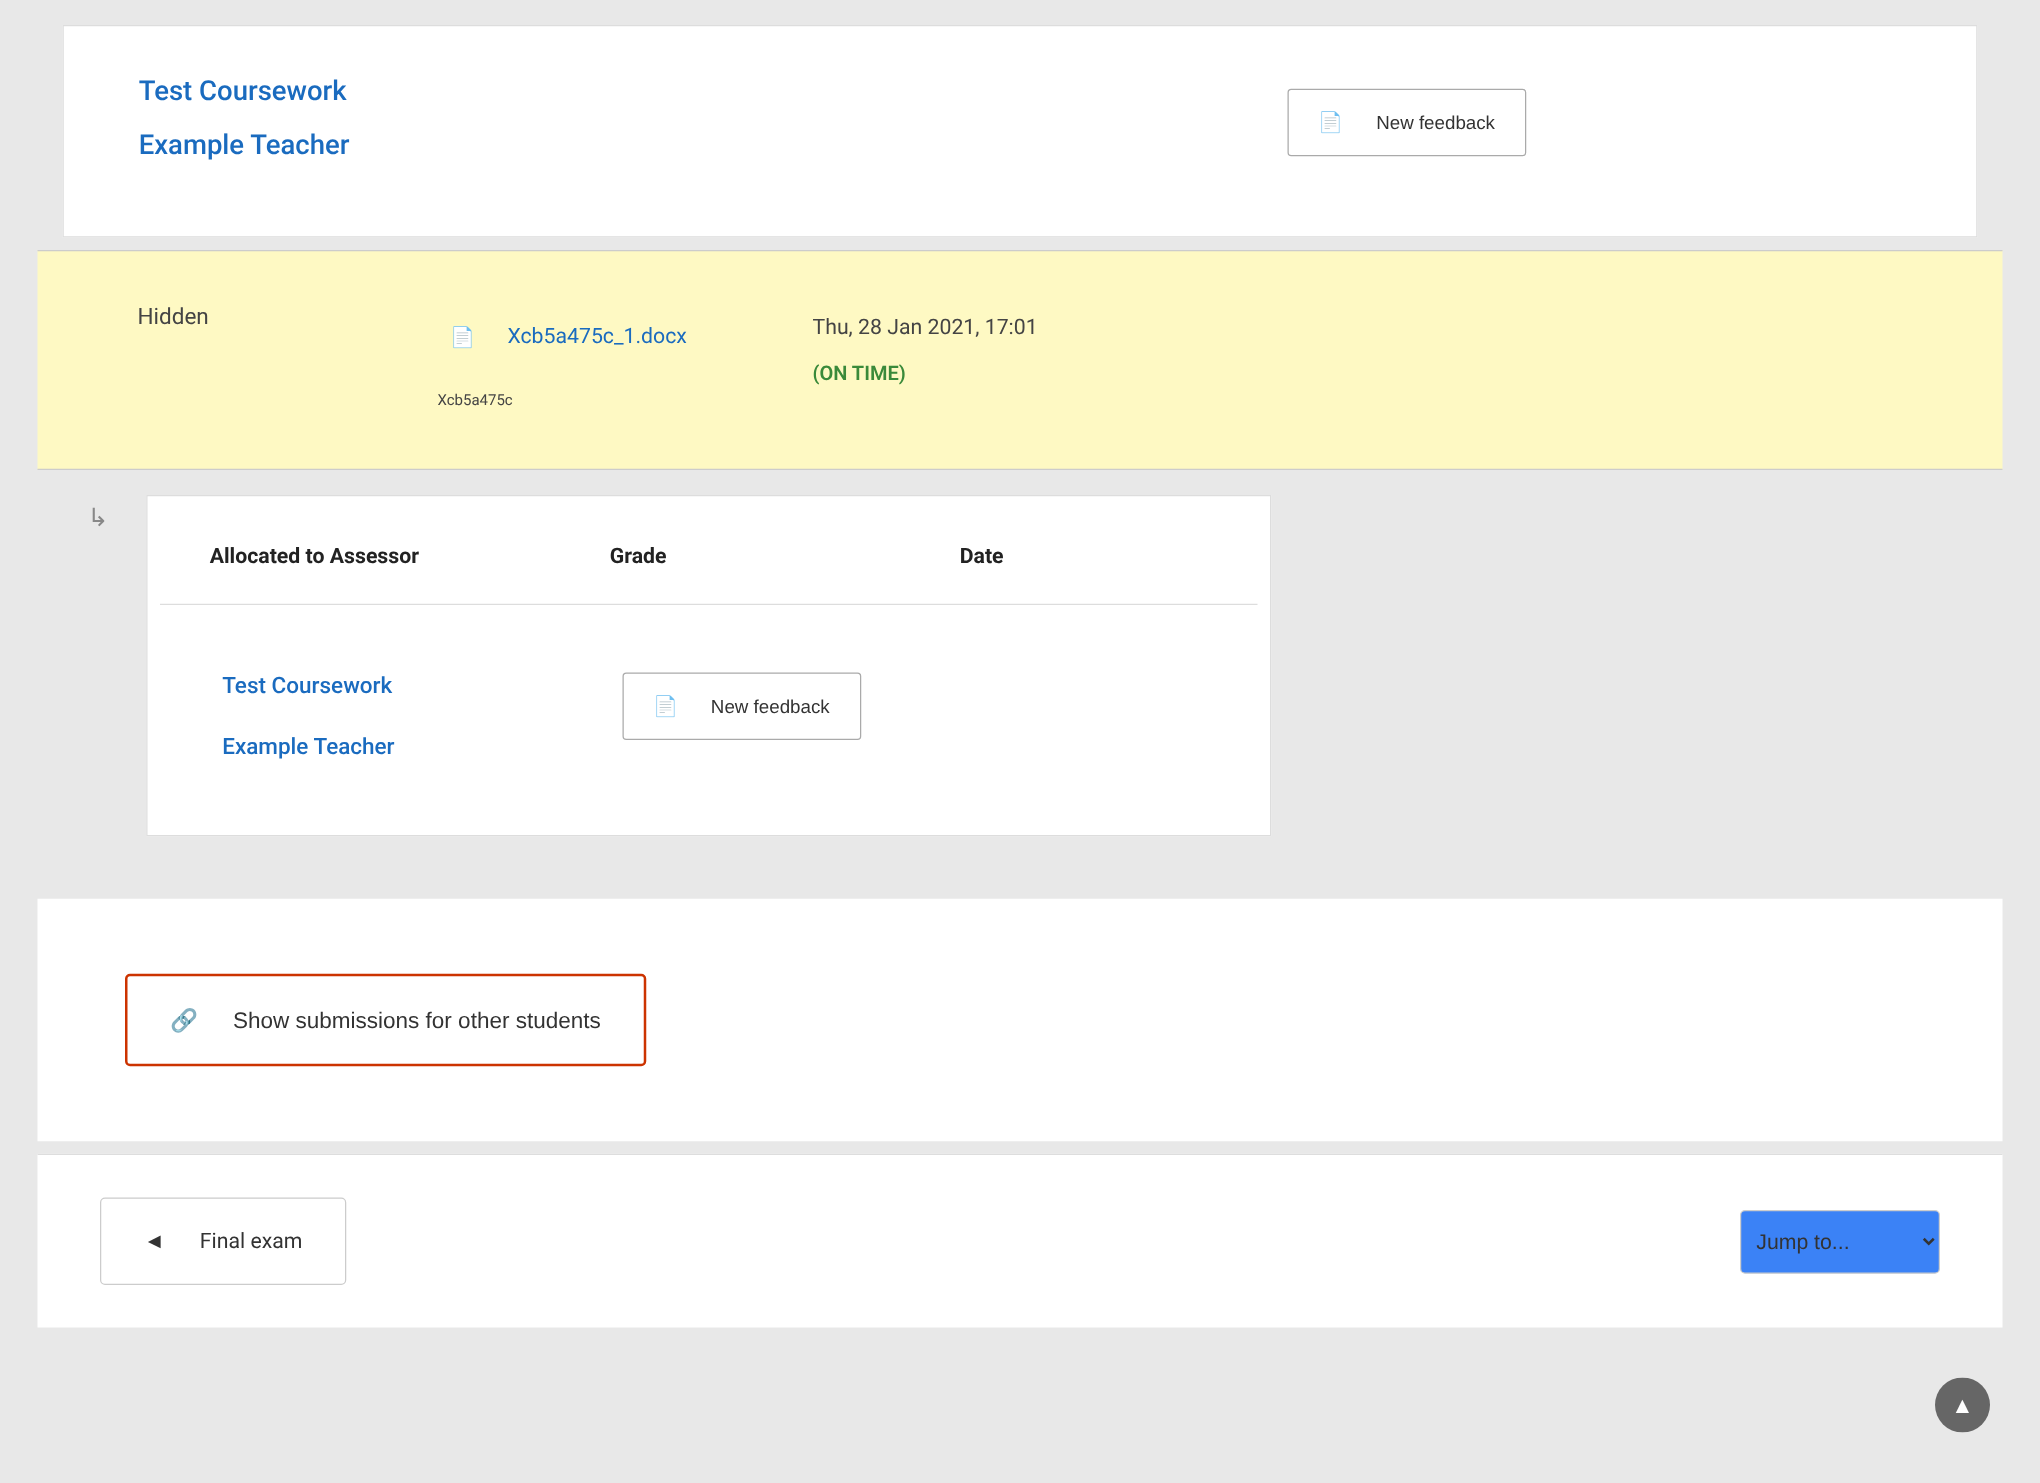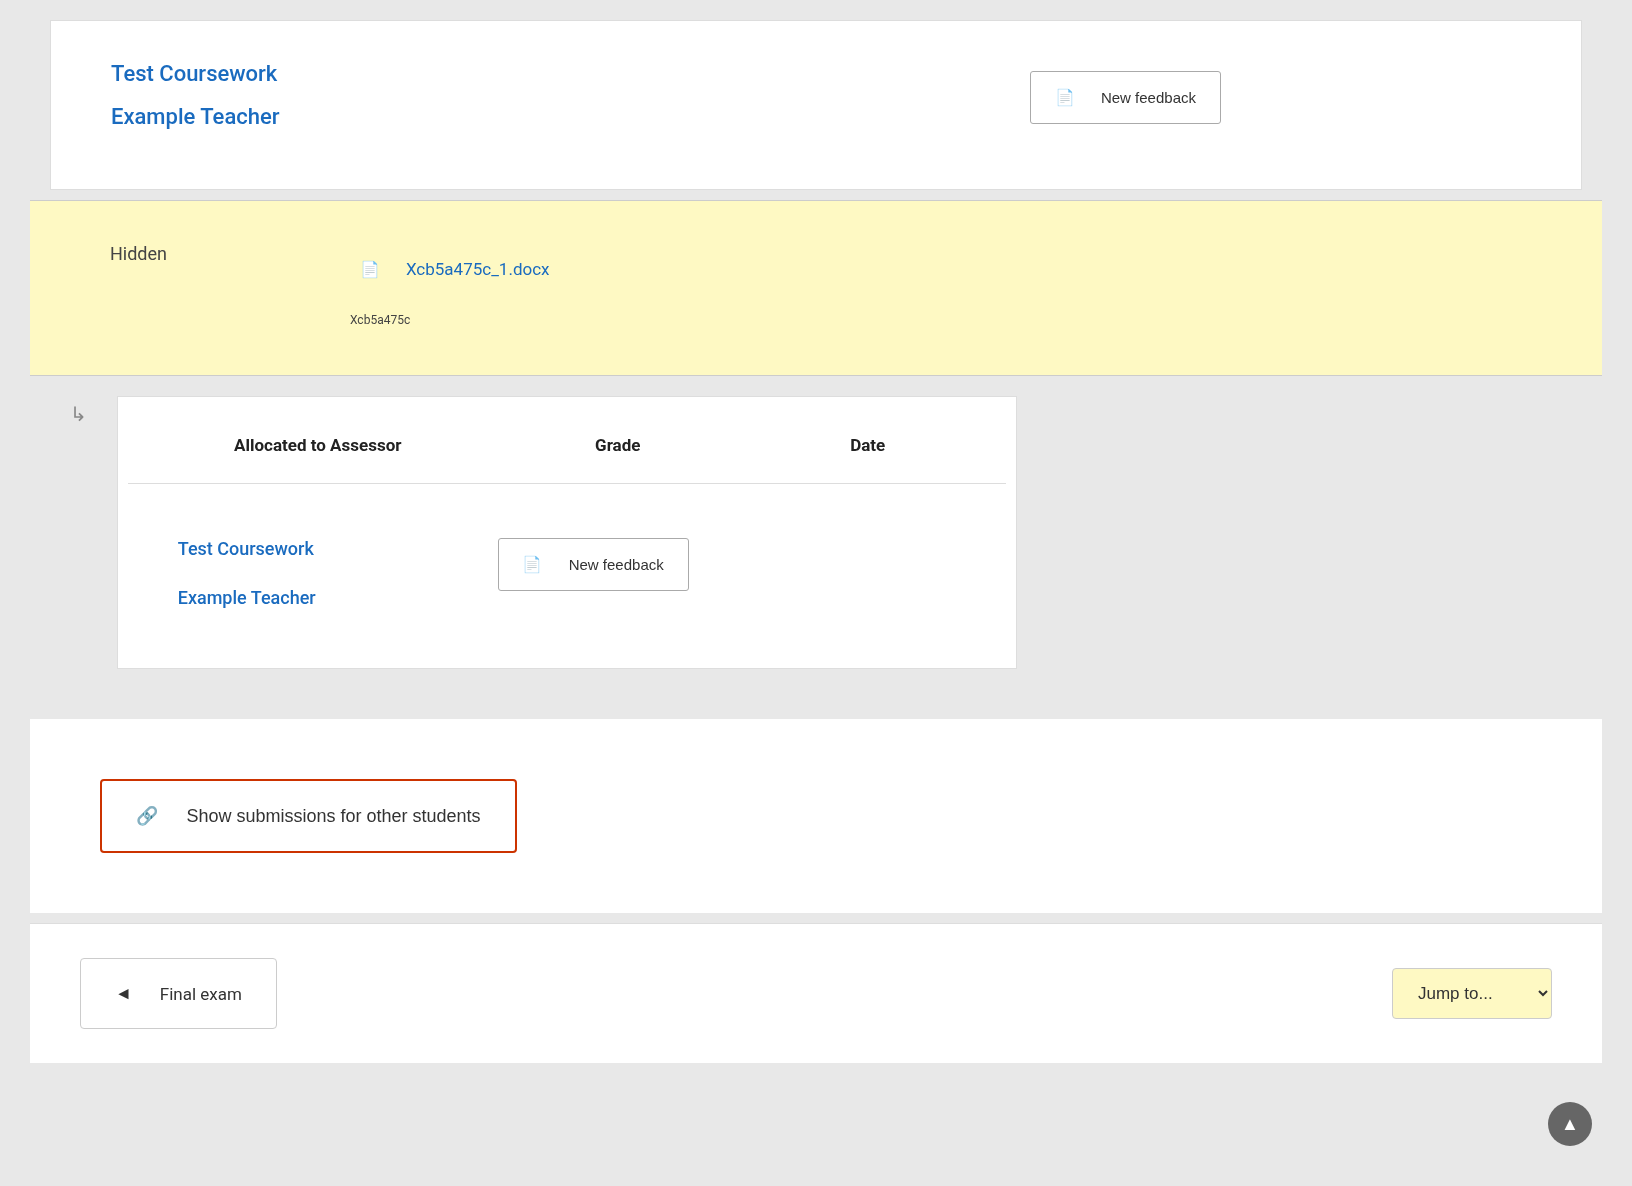--- a/index.html
+++ b/index.html
@@ -147,21 +147,20 @@
       display: flex;
       border-bottom: 1px solid #ddd;
       padding: 18px 30px;
       gap: 0;
     }
 
     .inner-th {
       font-weight: 700;
       font-size: 17px;
       color: #222;
-      text-align: center;
     }
 
     .inner-th-assessor { min-width: 300px; }
     .inner-th-grade { min-width: 260px; }
     .inner-th-date { min-width: 200px; }
 
     .inner-table-row {
       display: flex;
       padding: 24px 30px 30px 30px;
       gap: 0;
@@ -238,22 +237,22 @@
       padding: 14px 24px;
       border-radius: 4px;
       font-size: 17px;
       color: #333;
       cursor: pointer;
       text-decoration: none;
     }
 
     .jump-select {
       border: 1px solid #ccc;
-      background: #fef9c3;
-      padding: 14px 21px;
+      background: #3b82f6;
+      padding: 14px 8px;
       border-radius: 4px;
       font-size: 17px;
       color: #333;
       cursor: pointer;
       min-width: 160px;
     }
 
     .doc-icon {
       font-size: 16px;
       color: #666;
@@ -299,20 +298,24 @@
   <div class="hidden-row">
     <div class="hidden-col">
       <span>Hidden</span>
     </div>
     <div class="file-col">
       <a class="file-link" href="#">
         <span class="doc-icon">📄</span>
         <span>Xcb5a475c_1.docx</span>
       </a>
       <span class="file-id">Xcb5a475c</span>
+    </div>
+    <div class="date-col">
+      <div>Thu, 28 Jan 2021, 17:01</div>
+      <div class="on-time">(ON TIME)</div>
     </div>
   </div>
 
   <div class="arrow-row">
     <div class="arrow-icon">↳</div>
     <div class="inner-card">
       <div class="inner-table-header">
         <div class="inner-th inner-th-assessor">Allocated to Assessor</div>
         <div class="inner-th inner-th-grade">Grade</div>
         <div class="inner-th inner-th-date">Date</div>

